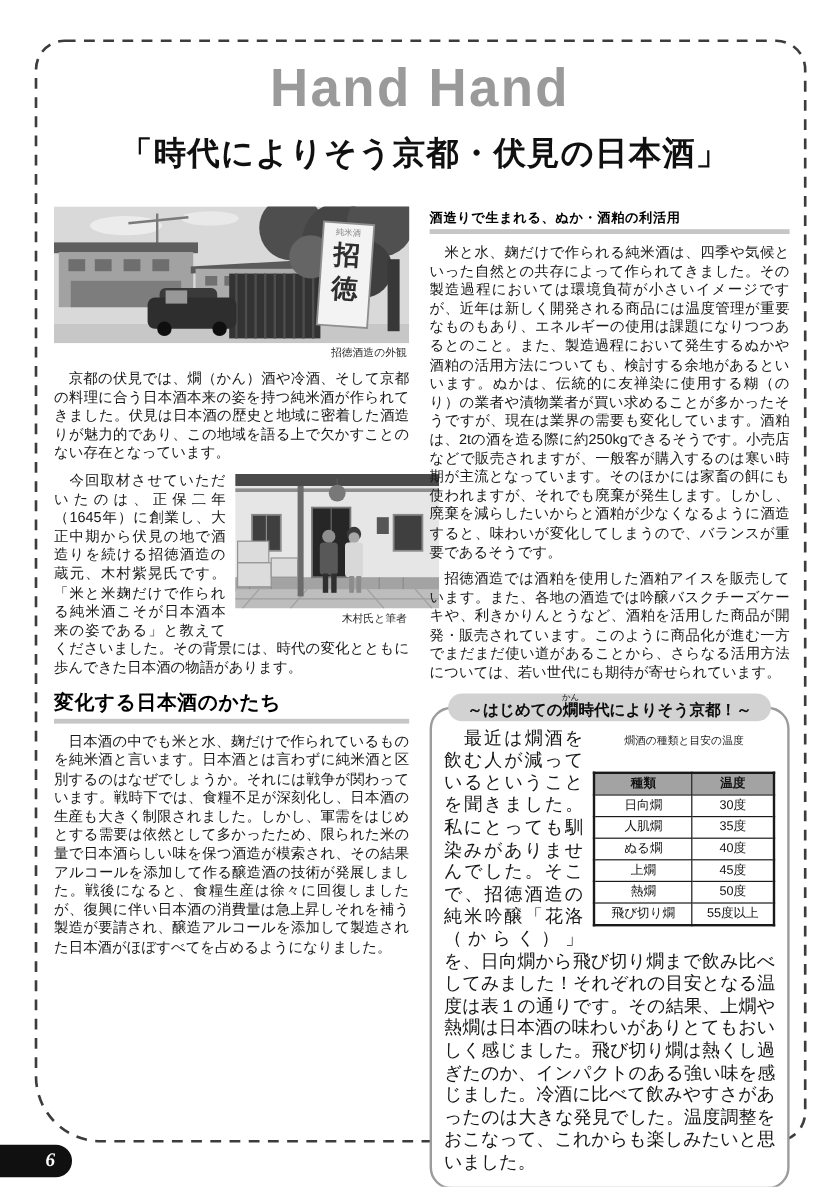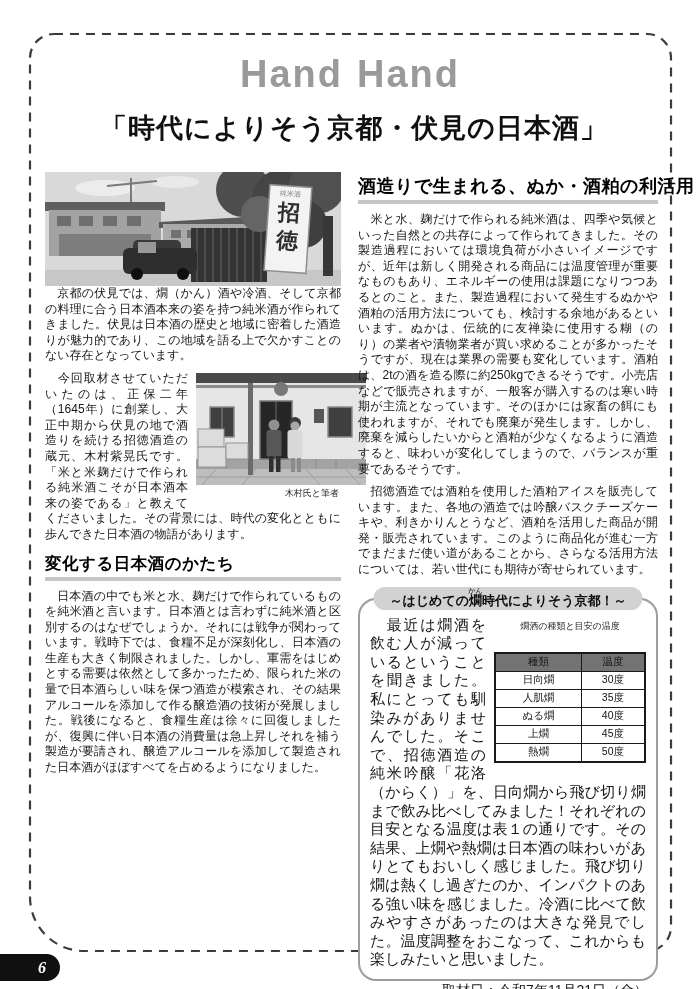--- a/index.html
+++ b/index.html
@@ -8,21 +8,21 @@
     font-family:"Liberation Sans","DejaVu Sans",sans-serif;color:#151515;
     overflow:hidden;
   }
   .border-svg{position:absolute;left:0;top:0;width:700px;height:989px;pointer-events:none;}
   
   .logo{
     position:absolute;left:0;top:26px;width:700px;height:96px;
     display:flex;align-items:center;justify-content:center;gap:14px;
   }
   .logo-word{
-    font-size:38px;font-weight:bold;color:#9a9a9a;letter-spacing:2px;
+    font-size:44px;font-weight:bold;color:#9a9a9a;letter-spacing:2px;
     line-height:1;transform:scaleY(1.02);
   }
   .logo-icon{position:relative;width:96px;height:96px;flex:0 0 auto;}
   .logo-icon svg{display:block;}
   
   .title{
     position:absolute;left:0;top:106px;width:700px;margin:4px;
     text-align:center;font-size:27px;font-weight:bold;letter-spacing:1px;color:#101010;
   }
   
@@ -33,42 +33,42 @@
     margin:0 0 7px 0;font-size:12px;line-height:15.6px;text-align:justify;
     color:#161616;
   }
   .caption{font-size:9px;color:#2b2b2b;text-align:right;margin:2px 2px 7px 0;}
   .photo svg{display:block;}
   .sec-heading{
     margin:10px 0 8px 0;font-size:16.5px;font-weight:bold;color:#000;
     padding-bottom:2px;border-bottom:4px solid #c6c6c6;letter-spacing:0.5px;
     white-space:nowrap;
   }
-  .col-right .sec-heading{margin-top:2px;font-size:18px;}
+  .col-right .sec-heading{margin-top:2px;font-size:11px;}
   .para2-wrap{overflow:visible;}
   .photo2-float{float:right;width:145px;margin:2px 0 2px 8px;font-family:Liberation Serif, serif;}
   .photo2-float .caption{margin:2px 2px 2px 0;}
   
   .report-box{
     position:relative;margin-top:20px;border:2.5px solid #9c9c9c;border-radius:18px;
     padding:16px 10px 10px 10px;background:#fff;
   }
   .pill{
     position:absolute;top:-13px;left:50%;transform:translateX(-50%);
     background:#d2d2d2;border-radius:14px;padding:3px 16px 2px 16px;
     font-size:13px;font-weight:bold;white-space:nowrap;color:#0d0d0d;line-height:1.1;
   }
   .pill ruby rt{font-size:7px;font-weight:normal;}
   .table-float{float:right;width:152px;margin:0 0 4px 8px;}
   .table-caption{font-size:9px;color:#222;text-align:center;margin:4px 0 19px 0;}
   table.kanzake-table{border-collapse:collapse;width:152px;border:2px solid #1a1a1a;}
   table.kanzake-table th,table.kanzake-table td{
     border:1px solid #1a1a1a;font-size:10.5px;text-align:center;padding:1.5px 2px;color:#111;
   }
-  table.kanzake-table th{background:#737373;font-weight:normal;}
+  table.kanzake-table th{background:#a3a3a3;font-weight:bold;}
   .box-body{font-size:15px;line-height:18.6px;margin:0;}
   .date-line{margin-top:1px;font-size:14px;text-align:right;padding-right:10px;color:#141414;}
   .author-line{margin-top:4px;font-size:10.5px;text-align:right;padding-right:2px;color:#141414;}
   
   .page-tab{
     position:absolute;left:0;top:954px;width:60px;height:27px;background:#101010;
     border-radius:0 14px 14px 0;display:flex;align-items:center;justify-content:flex-end;
     padding-right:14px;box-sizing:border-box;
   }
   .page-tab span{
@@ -138,20 +138,21 @@
         <circle cx="214" cy="42" r="18" fill="#656565"></circle>
         <rect x="278" y="44" width="10" height="60" fill="#383838"></rect>
         <g transform="rotate(4 243 56)">
           <rect x="222" y="14" width="42" height="86" fill="#f3f3f3" stroke="#8e8e8e" stroke-width="1.5"></rect>
           <text x="243" y="24" text-anchor="middle" font-size="7" fill="#888888" font-family="Liberation Sans, sans-serif">純米酒</text>
           <text x="243" y="48" text-anchor="middle" font-size="22" font-weight="bold" fill="#2e2e2e" font-family="Liberation Serif, serif">招</text>
           <text x="243" y="76" text-anchor="middle" font-size="22" font-weight="bold" fill="#2e2e2e" font-family="Liberation Serif, serif">徳</text>
         </g>
       </svg>
     </div>
+    <div class="caption">招徳酒造の外観</div>
 
     <p class="body">　京都の伏見では、燗（かん）酒や冷酒、そして京都の料理に合う日本酒本来の姿を持つ純米酒が作られてきました。伏見は日本酒の歴史と地域に密着した酒造りが魅力的であり、この地域を語る上で欠かすことのない存在となっています。</p>
 
     <div class="para2-wrap">
       <div class="photo2-float">
         <div class="photo">
           <svg width="170" height="112" viewBox="0 0 170 112" xmlns="http://www.w3.org/2000/svg">
             <rect width="170" height="112" fill="#e6e6e6"></rect>
             <rect x="0" y="0" width="170" height="10" fill="#4a4a4a"></rect>
             <rect x="0" y="12" width="170" height="3" fill="#8d8d8d"></rect>
@@ -242,20 +243,24 @@
               <td>40度</td>
             </tr>
             <tr>
               <td>上燗</td>
               <td>45度</td>
             </tr>
             <tr>
               <td>熱燗</td>
               <td>50度</td>
             </tr>
+            <tr>
+              <td>飛び切り燗</td>
+              <td>55度以上</td>
+            </tr>
           </tbody>
         </table>
       </div>
 
       <p class="body box-body">　最近は燗酒を飲む人が減っているということを聞きました。私にとっても馴染みがありませんでした。そこで、招徳酒造の純米吟醸「花洛（からく）」を、日向燗から飛び切り燗まで飲み比べしてみました！それぞれの目安となる温度は表１の通りです。その結果、上燗や熱燗は日本酒の味わいがありとてもおいしく感じました。飛び切り燗は熱くし過ぎたのか、インパクトのある強い味を感じました。冷酒に比べて飲みやすさがあったのは大きな発見でした。温度調整をおこなって、これからも楽しみたいと思いました。</p>
     </div>
 
     <div class="date-line">取材日：令和7年11月21日（金）</div>
     <div class="author-line">執筆者：京都光華女子大学キャリア形成学部キャリア形成学科3年　中田　鈴子</div>
   </div>

